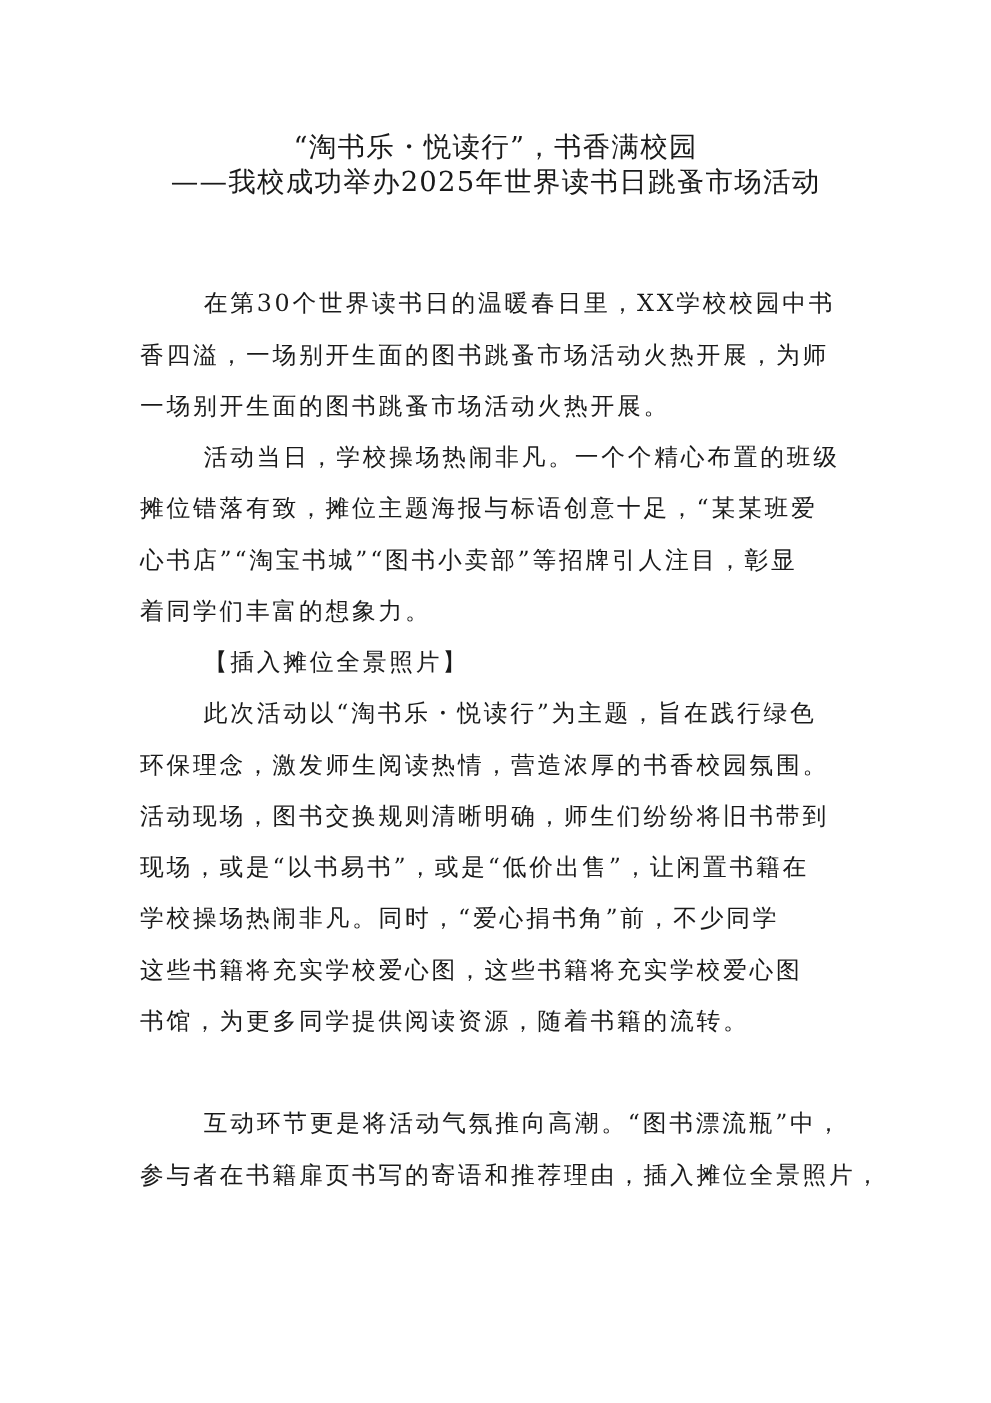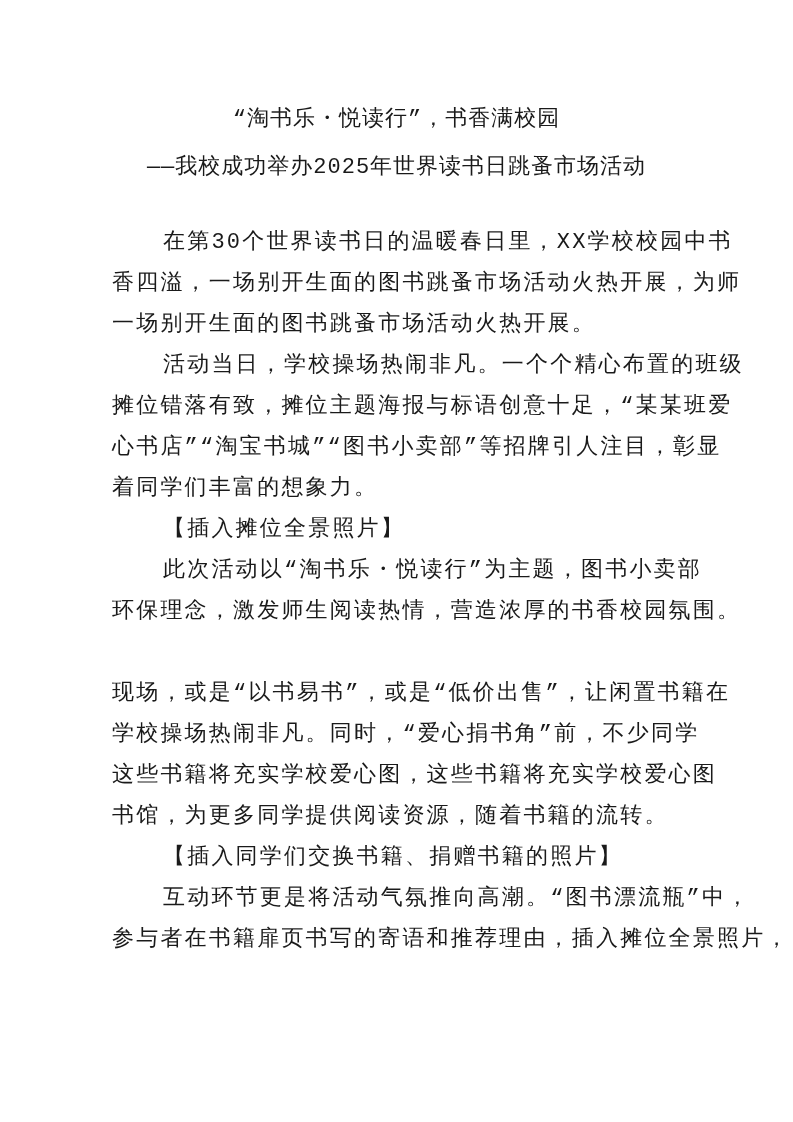--- a/index.html
+++ b/index.html
@@ -1,43 +1,43 @@
 <!DOCTYPE html>
 <html><head>
 <meta charset="utf-8">
 <style>
   html, body { margin: 0; padding: 0; background: #ffffff; }
   body { width: 793px; height: 1122px; position: relative; overflow: hidden;
          font-family: "DejaVu Serif", "Liberation Serif", serif; color: #1a1a1a; }
-  .page { position: absolute; left: 0; top: 0; width: 793px; height: 1122px; background: #fff; font-family: Liberation Mono, monospace; }
+  .page { position: absolute; left: 0; top: 0; width: 793px; height: 1122px; background: #fff; }
   .title { position: absolute; left: 0; width: 793px; text-align: center;
            font-size: 22px; letter-spacing: 1px; white-space: nowrap; }
   .title1 { top: 103px; }
-  .title2 { top: 151px; }
-  .line { position: absolute; left: 112px; width: 572px; font-size: 22px;
+  .title2 { top: 131px; }
+  .line { position: absolute; left: 112px; width: 572px; font-size: 19px;
           white-space: nowrap; letter-spacing: 2.2px; line-height: 24px; }
   .indent { left: 163px; }
 </style>
 </head>
 <body>
 
 <div class="page">
   <div class="title title1">“淘书乐・悦读行”，书香满校园</div>
   <div class="title title2">——我校成功举办2025年世界读书日跳蚤市场活动</div>
 
   <div class="line indent" style="top:231px">在第30个世界读书日的温暖春日里，XX学校校园中书</div>
   <div class="line" style="top:272px">香四溢，一场别开生面的图书跳蚤市场活动火热开展，为师</div>
   <div class="line" style="top:313px">一场别开生面的图书跳蚤市场活动火热开展。</div>
   <div class="line indent" style="top:354px">活动当日，学校操场热闹非凡。一个个精心布置的班级</div>
   <div class="line" style="top:395px">摊位错落有致，摊位主题海报与标语创意十足，“某某班爱</div>
   <div class="line" style="top:436px">心书店”“淘宝书城”“图书小卖部”等招牌引人注目，彰显</div>
   <div class="line" style="top:477px">着同学们丰富的想象力。</div>
   <div class="line indent" style="top:518px">【插入摊位全景照片】</div>
-  <div class="line indent" style="top:559px">此次活动以“淘书乐・悦读行”为主题，图书小卖部</div>
+  <div class="line indent" style="top:559px">此次活动以“淘书乐・悦读行”为主题，旨在践行绿色</div>
   <div class="line" style="top:600px">环保理念，激发师生阅读热情，营造浓厚的书香校园氛围。</div>
+  <div class="line" style="top:641px">活动现场，图书交换规则清晰明确，师生们纷纷将旧书带到</div>
   <div class="line" style="top:682px">现场，或是“以书易书”，或是“低价出售”，让闲置书籍在</div>
   <div class="line" style="top:723px">学校操场热闹非凡。同时，“爱心捐书角”前，不少同学</div>
   <div class="line" style="top:764px">这些书籍将充实学校爱心图，这些书籍将充实学校爱心图</div>
   <div class="line" style="top:805px">书馆，为更多同学提供阅读资源，随着书籍的流转。</div>
-  <div class="line indent" style="top:846px">【插入同学们交换书籍、捐赠书籍的照片】</div>
   <div class="line indent" style="top:887px">互动环节更是将活动气氛推向高潮。“图书漂流瓶”中，</div>
   <div class="line" style="top:928px">参与者在书籍扉页书写的寄语和推荐理由，插入摊位全景照片，</div>
 </div>
 
 </body></html>

